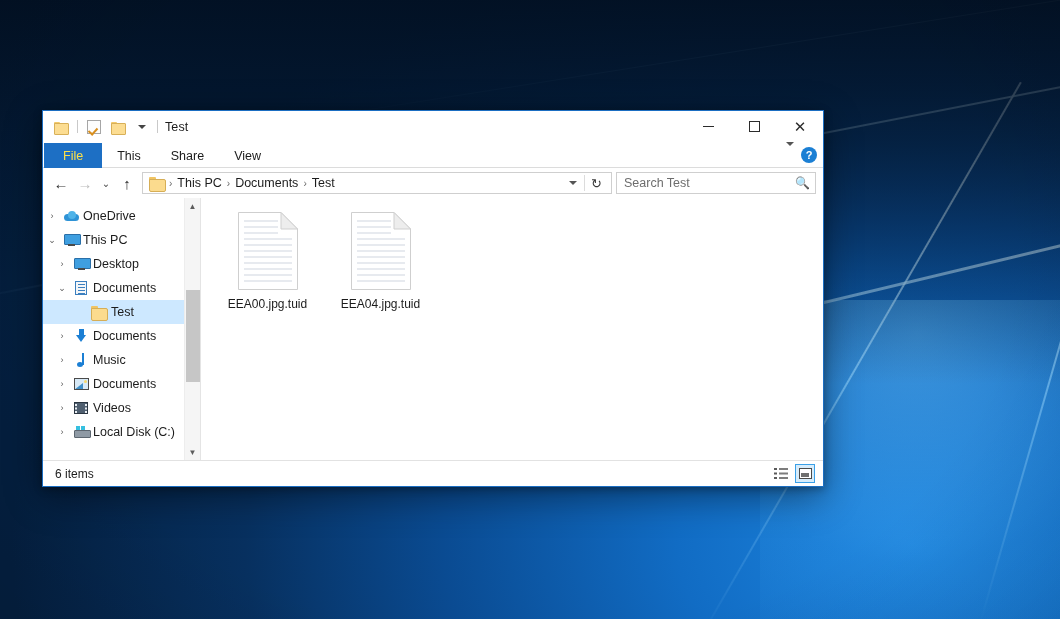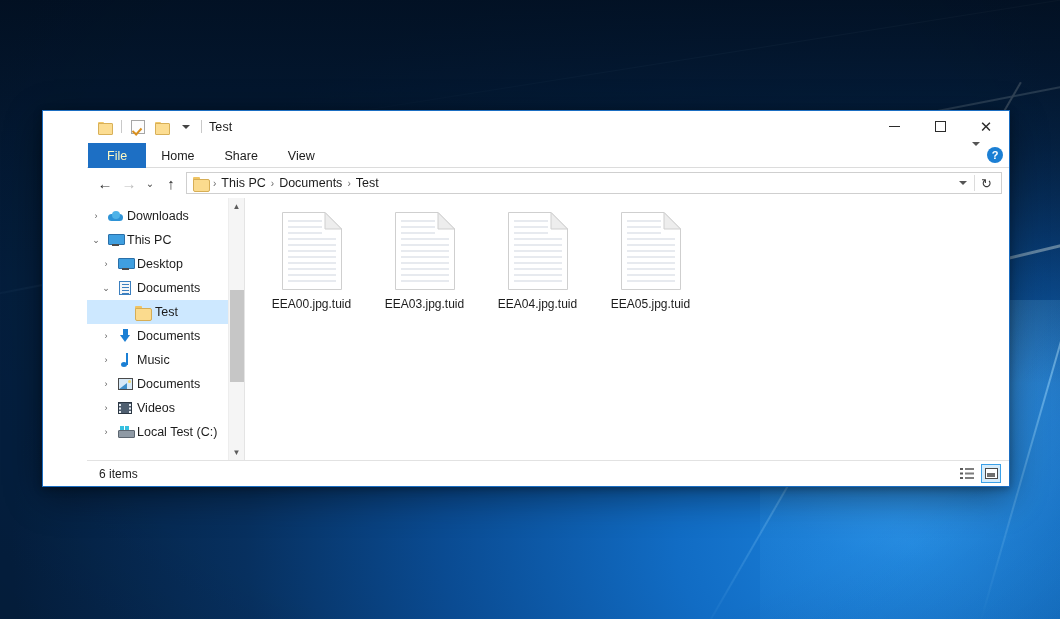--- a/index.html
+++ b/index.html
@@ -45,27 +45,26 @@
     background: radial-gradient(ellipse at 28% 8%, rgba(120,205,255,.42) 0%, rgba(60,160,235,.16) 42%, rgba(0,0,0,0) 72%);
   }
   .wp-vignette {
     background: radial-gradient(ellipse 1200px 900px at 50% 45%, rgba(0,0,0,0) 40%, rgba(0,0,0,.28) 100%);
   }
 
   
   #explorer {
     position: absolute;
     left: 42px; top: 110px;
-    width: 968px; height: 377px;
+    width: 782px; height: 377px;
     background: #ffffff;
     border: 1px solid #1b6ec2;
     box-shadow: 0 10px 34px rgba(0,0,0,.42), 0 2px 8px rgba(0,0,0,.30);
     display: flex;
     flex-direction: column;
-    padding-left: 44px;
   }
 
   
   .titlebar {
     height: 32px;
     background: #ffffff;
     display: flex;
     align-items: center;
     flex: 0 0 32px;
     border-bottom: 1px solid #ffffff;
@@ -135,21 +134,21 @@
   }
   .tab {
     display: flex; align-items: center; justify-content: center;
     padding: 0 15px;
     font-size: 12.5px;
     color: #1c1c1c;
     height: 25px;
   }
   .tab.file {
     background: #1d6fc4;
-    color: #fef9c3;
+    color: #fde047;
     padding: 0 19px;
     margin-left: 1px;
   }
   .ribbon-right { margin-left: auto; display: flex; align-items: center; padding-right: 6px; gap: 7px; }
   .chev-down {
     width: 0; height: 0;
     border-left: 4.5px solid transparent;
     border-right: 4.5px solid transparent;
     border-top: 4.5px solid #555;
   }
@@ -505,21 +504,21 @@
             <span class="ctrl-max"></span>
           </div>
         <div class="win-ctrl close">
           <span class="ctrl-close">✕</span>
         </div>
       </div>
     </div>
 
     <div class="ribbon">
       <div class="tab file">File</div>
-      <div class="tab">Home</div>
+      <div class="tab">This</div>
       <div class="tab">Share</div>
       <div class="tab">View</div>
       <div class="ribbon-right">
         <div><span class="chev-down"></span></div>
         <div class="help-btn">?</div>
       </div>
     </div>
 
     <div class="addressbar">
       <div class="nav-btn">←</div>
@@ -534,33 +533,37 @@
         <span class="crumb-sep">›</span>
         <span class="crumb">Documents</span>
         <span class="crumb-sep">›</span>
         <span class="crumb">Test</span>
         <span class="crumb-spacer"></span>
         <span class="crumb-caret"></span>
         <span class="crumb-vsep"></span>
         <span class="refresh-ico">↻</span>
       </div>
 
+      <div class="searchbox">
+        <span class="search-text">Search Test</span>
+        <span class="search-ico">🔍</span>
+      </div>
     </div>
 
     <div class="body-row">
 
       <div class="navpane">
         <div class="navlist">
 
           <div class="nav-item">
             <span class="expander">›</span>
             <span class="nav-ico">
                 <span class="ico-cloud"></span>
               </span>
-            <span class="nav-label">Downloads</span>
+            <span class="nav-label">OneDrive</span>
           </div>
 
           <div class="nav-item">
             <span class="expander">⌄</span>
             <span class="nav-ico">
                 <span class="ico-monitor"></span>
               </span>
             <span class="nav-label">This PC</span>
           </div>
 
@@ -618,21 +621,21 @@
                 <span class="ico-video"></span>
               </span>
             <span class="nav-label">Videos</span>
           </div>
 
           <div class="nav-item" style="padding-left:10px;">
             <span class="expander">›</span>
             <span class="nav-ico">
                 <span class="ico-drive"></span>
               </span>
-            <span class="nav-label">Local Test (C:)</span>
+            <span class="nav-label">Local Disk (C:)</span>
           </div>
 
         </div>
 
         <div class="nav-scroll">
           <div class="sb-arrow">▲</div>
           <div class="sb-track">
             <div class="sb-thumb"></div>
           </div>
           <div class="sb-arrow">▼</div>
@@ -660,42 +663,20 @@
                     <line x1="7" y1="64" x2="55" y2="64"></line>
                   <line x1="7" y1="70" x2="55" y2="70"></line>
                 </g>
               </svg>
             </div>
             <div class="file-label">EEA00.jpg.tuid</div>
           </div>
 
 
 
-          <div class="file-item">
-            <div class="file-ico">
-              <svg width="62" height="80" viewBox="0 0 62 80">
-                <path d="M1.5 1.5 H44 L60.5 18 V78.5 H1.5 Z" fill="#ffffff" stroke="#cfcfcf" stroke-width="1"></path>
-                <path d="M44 1.5 L60.5 18 H44 Z" fill="#ededed" stroke="#cfcfcf" stroke-width="1"></path>
-                <g stroke="#dfe3ea" stroke-width="1.6">
-                  <line x1="7" y1="10" x2="41" y2="10"></line>
-                    <line x1="7" y1="16" x2="41" y2="16"></line>
-                  <line x1="7" y1="22" x2="41" y2="22"></line>
-                    <line x1="7" y1="28" x2="55" y2="28"></line>
-                  <line x1="7" y1="34" x2="55" y2="34"></line>
-                    <line x1="7" y1="40" x2="55" y2="40"></line>
-                  <line x1="7" y1="46" x2="55" y2="46"></line>
-                    <line x1="7" y1="52" x2="55" y2="52"></line>
-                  <line x1="7" y1="58" x2="55" y2="58"></line>
-                    <line x1="7" y1="64" x2="55" y2="64"></line>
-                  <line x1="7" y1="70" x2="55" y2="70"></line>
-                </g>
-              </svg>
-            </div>
-            <div class="file-label">EEA03.jpg.tuid</div>
-          </div>
 
           <div class="file-item">
             <div class="file-ico">
               <svg width="62" height="80" viewBox="0 0 62 80">
                 <path d="M1.5 1.5 H44 L60.5 18 V78.5 H1.5 Z" fill="#ffffff" stroke="#cfcfcf" stroke-width="1"></path>
                 <path d="M44 1.5 L60.5 18 H44 Z" fill="#ededed" stroke="#cfcfcf" stroke-width="1"></path>
                 <g stroke="#dfe3ea" stroke-width="1.6">
                   <line x1="7" y1="10" x2="41" y2="10"></line>
                     <line x1="7" y1="16" x2="41" y2="16"></line>
                   <line x1="7" y1="22" x2="41" y2="22"></line>
@@ -706,42 +687,20 @@
                     <line x1="7" y1="52" x2="55" y2="52"></line>
                   <line x1="7" y1="58" x2="55" y2="58"></line>
                     <line x1="7" y1="64" x2="55" y2="64"></line>
                   <line x1="7" y1="70" x2="55" y2="70"></line>
                 </g>
               </svg>
             </div>
             <div class="file-label">EEA04.jpg.tuid</div>
           </div>
 
-          <div class="file-item">
-            <div class="file-ico">
-              <svg width="62" height="80" viewBox="0 0 62 80">
-                <path d="M1.5 1.5 H44 L60.5 18 V78.5 H1.5 Z" fill="#ffffff" stroke="#cfcfcf" stroke-width="1"></path>
-                <path d="M44 1.5 L60.5 18 H44 Z" fill="#ededed" stroke="#cfcfcf" stroke-width="1"></path>
-                <g stroke="#dfe3ea" stroke-width="1.6">
-                  <line x1="7" y1="10" x2="41" y2="10"></line>
-                    <line x1="7" y1="16" x2="41" y2="16"></line>
-                  <line x1="7" y1="22" x2="41" y2="22"></line>
-                    <line x1="7" y1="28" x2="55" y2="28"></line>
-                  <line x1="7" y1="34" x2="55" y2="34"></line>
-                    <line x1="7" y1="40" x2="55" y2="40"></line>
-                  <line x1="7" y1="46" x2="55" y2="46"></line>
-                    <line x1="7" y1="52" x2="55" y2="52"></line>
-                  <line x1="7" y1="58" x2="55" y2="58"></line>
-                    <line x1="7" y1="64" x2="55" y2="64"></line>
-                  <line x1="7" y1="70" x2="55" y2="70"></line>
-                </g>
-              </svg>
-            </div>
-            <div class="file-label">EEA05.jpg.tuid</div>
-          </div>
 
         </div>
       </div>
     </div>
 
     <div class="statusbar">
       <div class="status-text">6 items</div>
       <div class="view-btns">
         <div class="view-btn">
             <span class="vb-details"></span>

